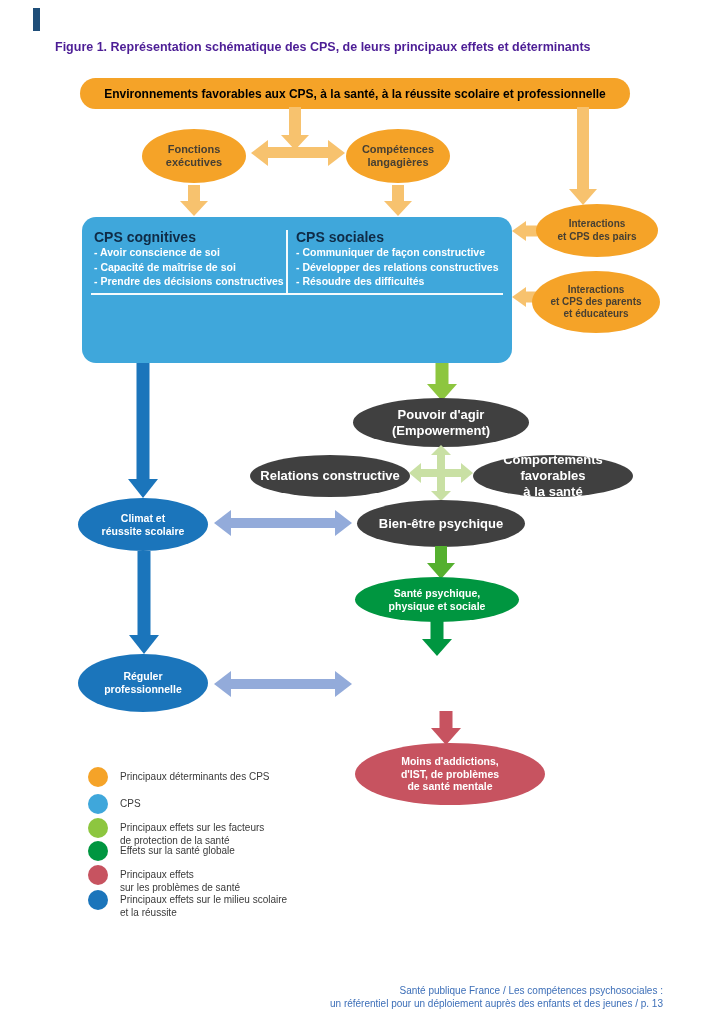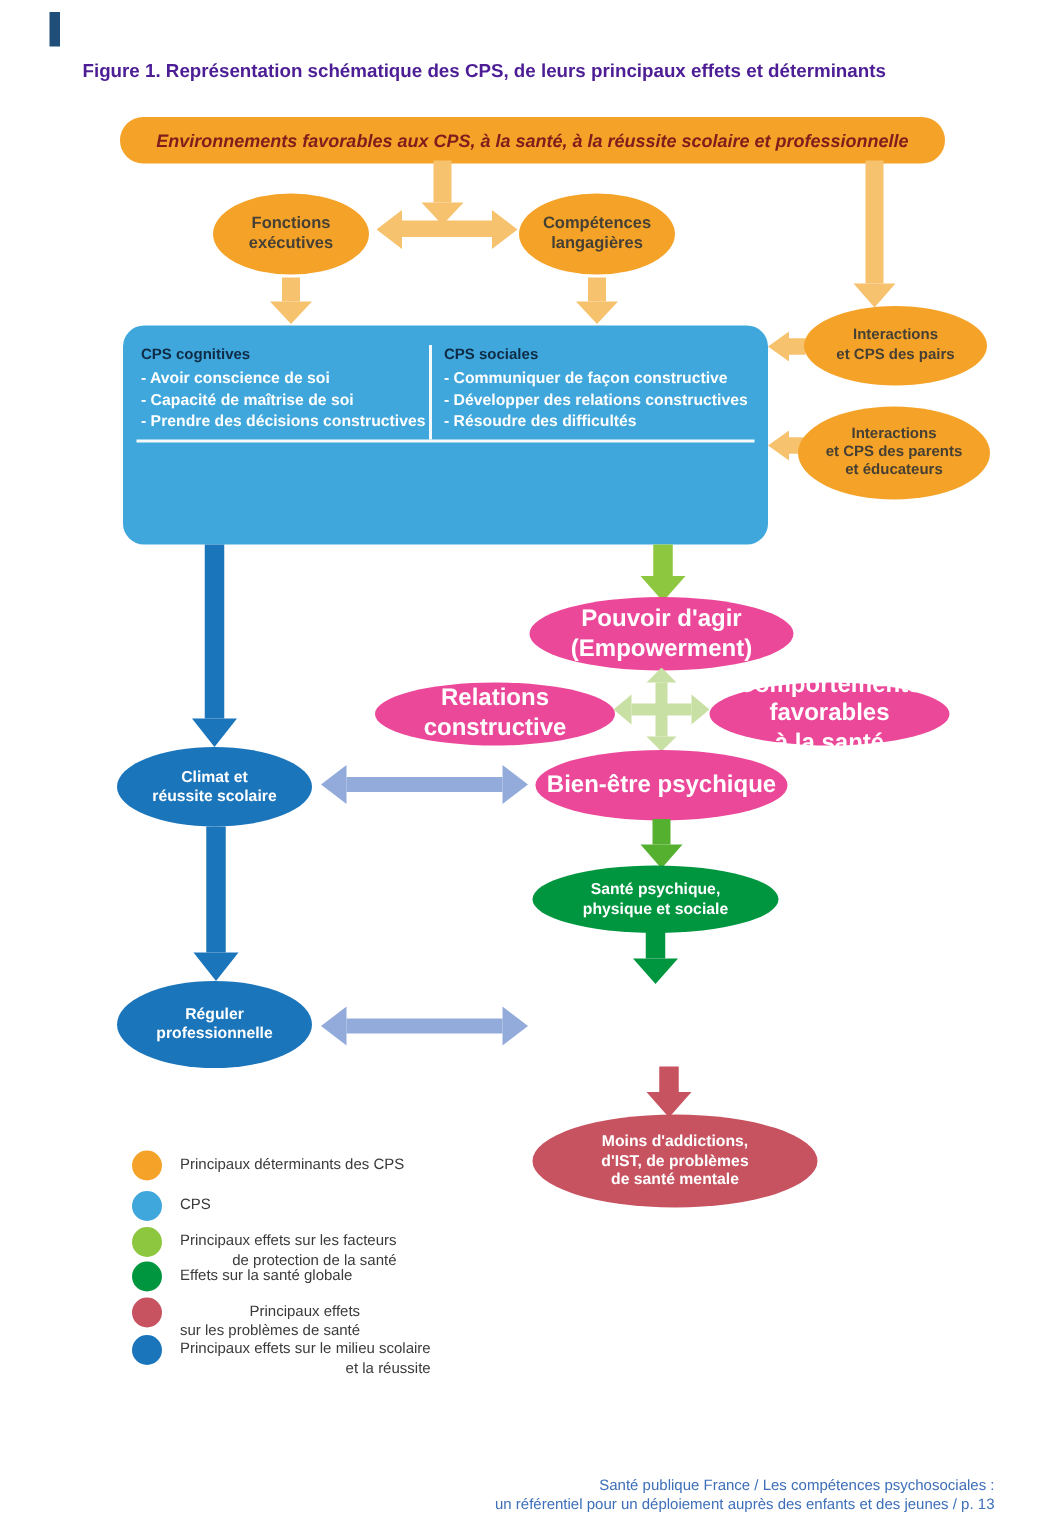--- a/index.html
+++ b/index.html
@@ -11,37 +11,37 @@
   .abs { position:absolute; }
 
   
   #title { left:55px; top:40px; font-size:12.5px; font-weight:bold; color:#4c1d95; white-space:nowrap; }
   #footer { right:42px; top:984px; text-align:right; font-size:10px; line-height:13px; color:#3D6FB8; }
 
   
   #banner {
     left:80px; top:78px; width:550px; height:31px; background:#F5A328;
     border-radius:16px; display:flex; align-items:center; justify-content:center;
-    font-size:12px; font-weight:bold; color:#7f1d1d; white-space:nowrap;font-style:italic;
+    font-size:12px; font-weight:bold; color:#000000; white-space:nowrap;
   }
 
   
   .ellipse {
     position:absolute; border-radius:50%; display:flex; align-items:center; justify-content:center;
     text-align:center; font-weight:bold; white-space:pre-line; line-height:1.22;
   }
   .e-orange { background:#F5A328; color:#463F33; font-size:11px; }
-  .e-green  { background:#ec4899; color:#ffffff; font-size:16px; }
+  .e-green  { background:#404040; color:#ffffff; font-size:13px; }
   .e-dgreen { background:#009640; color:#ffffff; font-size:10.5px; }
   .e-dblue  { background:#1B75BB; color:#ffffff; font-size:10.5px; }
   .e-red    { background:#C75360; color:#ffffff; font-size:10.5px; }
 
   
   #cpsbox { left:82px; top:217px; width:430px; height:146px; background:#3FA7DB; border-radius:14px; }
-  .cps-h  { font-size:10px; line-height:16px; font-weight:bold; color:#0F2B46; white-space:nowrap; }
+  .cps-h  { font-size:14px; line-height:16px; font-weight:bold; color:#0F2B46; white-space:nowrap; }
   .cps-li { font-size:10.5px; line-height:14.5px; font-weight:bold; color:#ffffff; white-space:nowrap; }
   .div-v  { position:absolute; left:204px; top:13px; width:2px; height:63px; background:rgba(255,255,255,0.95); }
   .div-h  { position:absolute; left:9px; right:9px; top:76px; height:2px; background:rgba(255,255,255,0.95); }
 
   
   .ar { position:absolute; }
   .ar.down::before { content:""; position:absolute; top:0; left:50%; transform:translateX(-50%);
     width:var(--sw); height:calc(100% - var(--hh)); background:var(--c); }
   .ar.down::after  { content:""; position:absolute; bottom:0; left:50%; transform:translateX(-50%);
     width:0; height:0; border-left:calc(var(--hw)/2) solid transparent;
@@ -53,21 +53,21 @@
     border-bottom:calc(var(--hw)/2) solid transparent; border-right:var(--hh) solid var(--c); }
   .dblh { position:absolute; background:var(--c); }
   .dblh::before { content:""; position:absolute; right:100%; top:50%; transform:translateY(-50%);
     width:0; height:0; border-top:calc(var(--hw)/2) solid transparent;
     border-bottom:calc(var(--hw)/2) solid transparent; border-right:var(--hh) solid var(--c); }
   .dblh::after  { content:""; position:absolute; left:100%; top:50%; transform:translateY(-50%);
     width:0; height:0; border-top:calc(var(--hw)/2) solid transparent;
     border-bottom:calc(var(--hw)/2) solid transparent; border-left:var(--hh) solid var(--c); }
 
   
-  .lrow  { position:absolute; left:88px; display:flex; gap:12px; align-items:flex-start;text-align:right; }
+  .lrow  { position:absolute; left:88px; display:flex; gap:12px; align-items:flex-start; }
   .ldot  { width:20px; height:20px; border-radius:50%; flex:0 0 auto; margin-top:-3px; }
   .ltext { font-size:10px; line-height:13px; color:#3A3A3A; white-space:pre-line; }
 
   #margin-mark { left:33px; top:8px; width:7px; height:23px; background:#1F4E79; }
 </style>
 </head>
 <body>
 
 <div id="page">
 

